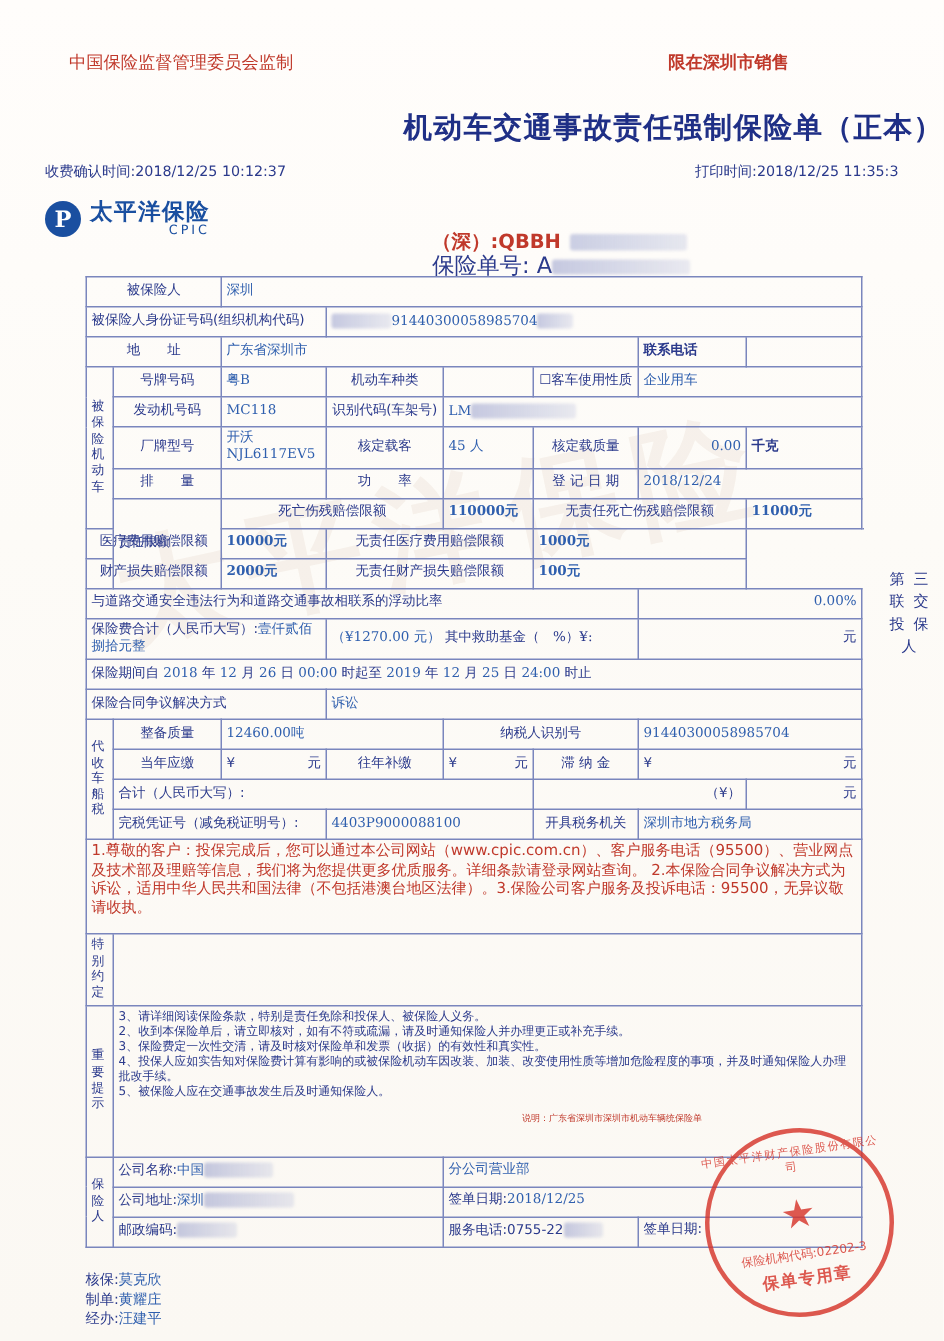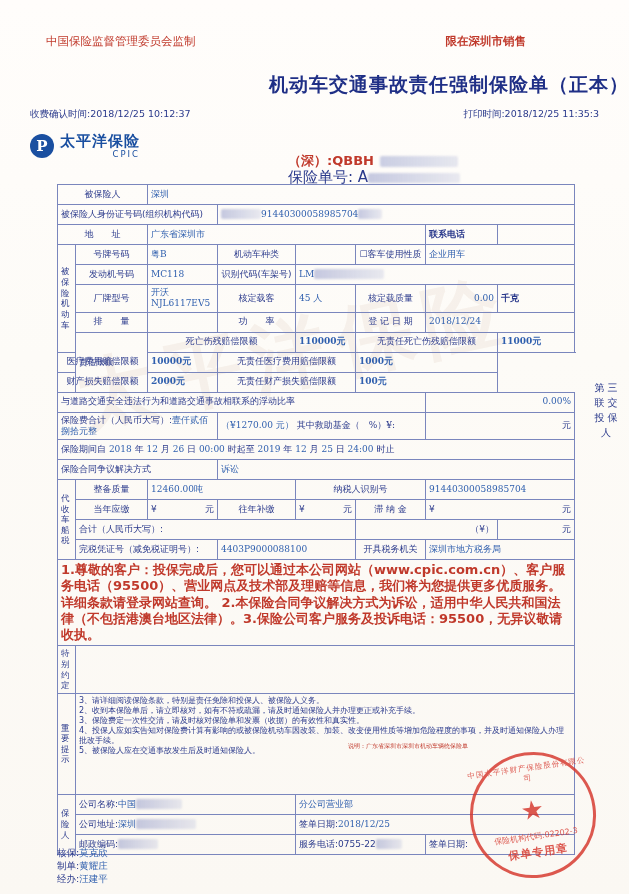--- a/index.html
+++ b/index.html
@@ -88,24 +88,24 @@
   }
   .lbl{text-align:center;background:transparent;}
   .vcol{width:18px;text-align:left;font-size:8.5px;line-height:1.1;letter-spacing:0;}
   .rt{text-align:right;}
   .ct{text-align:left;font-weight:bold;}
   .handwrite{
     color:#2f5fae;font-family:"DejaVu Serif","Liberation Serif",serif;
   }
   .side-right{
     position:absolute;right:10px;top:380px;width:26px;
-    font-size:10px;color:#2b3a8c;text-align:center;line-height:1.5;
+    font-size:10px;color:#2b3a8c;text-align:center;line-height:1.5;font-family:Liberation Mono, monospace;
   }
   .note-red{
-    color:#c0392b;font-size:13px;line-height:1.5;padding:4px 6px;font-weight:bold;
+    color:#c0392b;font-size:10px;line-height:1.5;padding:4px 6px;
   }
   .notice-list{
     font-size:8px;line-height:1.7;padding:5px 8px;color:#2b3a8c;
   }
   .bottom-row{
     position:absolute;left:57px;top:847px;width:517px;
     display:flex;justify-content:space-between;font-size:9.5px;color:#2b3a8c;flex-direction:column;
   }
   
   .stamp{

